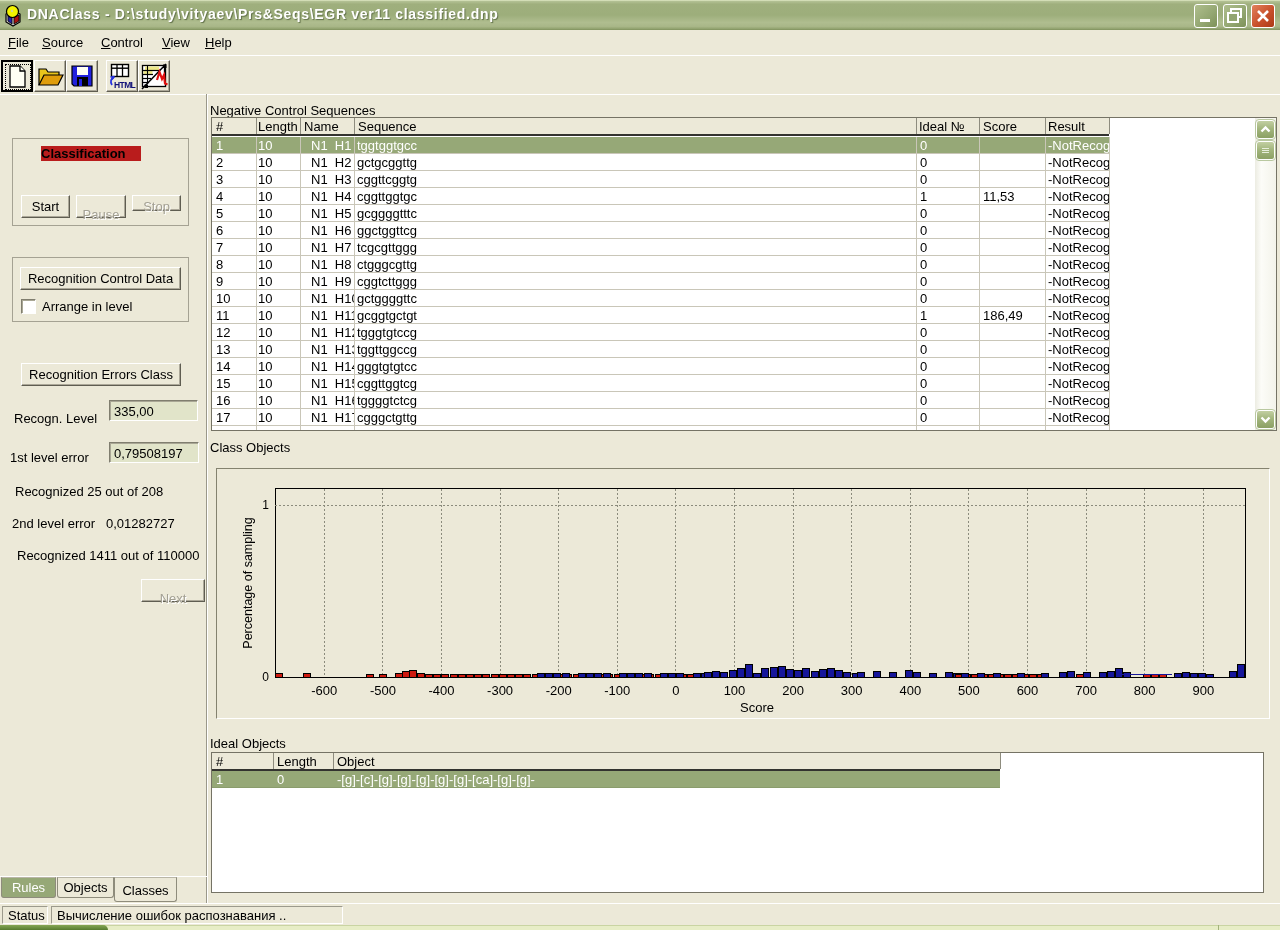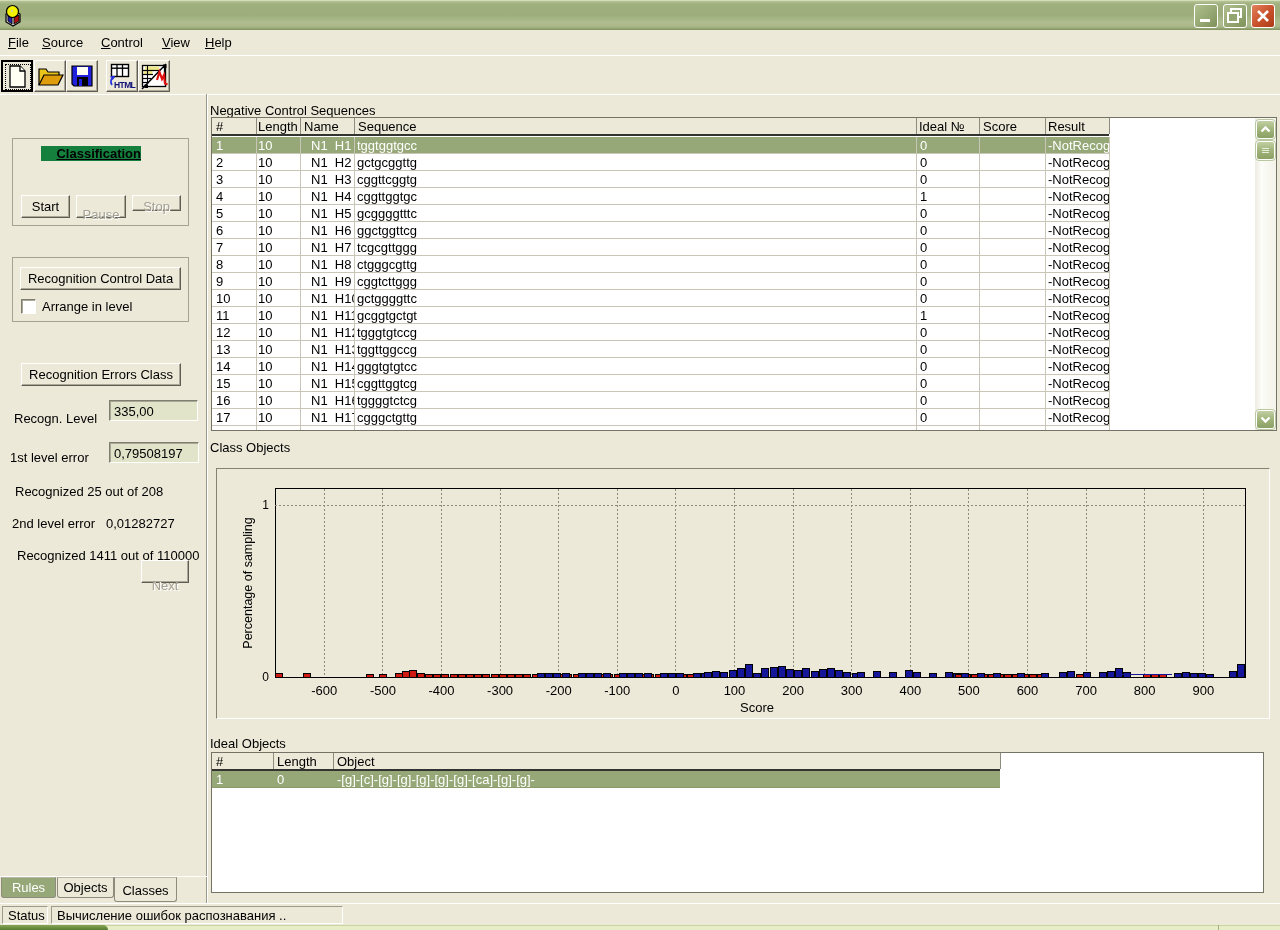--- a/index.html
+++ b/index.html
@@ -56,20 +56,21 @@
 <div id="app">
 
   <div class="abs" id="titlebar"></div>
   <svg class="abs" style="left:3px;top:4px" width="22" height="23" viewBox="0 0 22 23">
     <polygon points="3,10 10,6 17,10 17,18 10,22 3,18" fill="#C8C8C8" stroke="#000" stroke-width="1.2"></polygon>
     <polygon points="5,11 9,13 9,20 5,17" fill="#2222AA" stroke="#000" stroke-width="0.8"></polygon>
     <polygon points="11,13 16,11 16,17 11,20" fill="#AA1111" stroke="#000" stroke-width="0.8"></polygon>
     <circle cx="9.5" cy="7.5" r="6" fill="#F3F300" stroke="#000" stroke-width="1.2"></circle>
     <circle cx="9" cy="7" r="1.2" fill="#D8D890"></circle>
   </svg>
+  <div class="abs" id="apptitle">DNAClass - D:\study\vityaev\Prs&amp;Seqs\EGR ver11 classified.dnp</div>
   <div class="abs winbtn" id="btnmin"></div>
   <svg class="abs" style="left:1194px;top:4px" width="24" height="24">
       <rect x="6" y="15" width="10" height="3" fill="#fff"></rect>
     </svg>
   <div class="abs winbtn" id="btnmax"></div>
   <svg class="abs" style="left:1223px;top:4px" width="24" height="24">
     <rect x="8" y="5" width="10" height="8" fill="none" stroke="#fff" stroke-width="2"></rect>
     <rect x="5" y="9" width="10" height="9" fill="#93A671" stroke="#fff" stroke-width="2"></rect>
   </svg>
   <div class="abs winbtn" id="btnclose"></div>
@@ -128,42 +129,42 @@
     <rect x="6.5" y="24.5" width="3.5" height="3.5" fill="#000"></rect>
     <rect x="25" y="4.5" width="3.5" height="3.5" fill="#000"></rect>
     <path d="M26.5 8 v5" stroke="#000" stroke-width="1.3"></path>
     <path d="M19 20 l2.5 -8 l2.5 7 l2 -4 l1 8.5 l2.5 1" fill="none" stroke="#E01010" stroke-width="2.2"></path>
   </svg>
 
   <div class="abs" style="left:206px;top:94px;width:1px;height:810px;background:#9a9889"></div>
   <div class="abs" style="left:207px;top:94px;width:1px;height:810px;background:#fff"></div>
 
   <div class="abs gbox" style="left:12px;top:138px;width:177px;height:88px"></div>
-  <div class="lbl" style="left:41px;top:146px;width:100px;font-weight:bold;text-decoration:underline;background:#15803d;text-align:right">Classification</div>
+  <div class="lbl" style="left:41px;top:146px;width:100px;font-weight:bold;background:#b91c1c;text-align:left">Classification</div>
   <div class="abs btn" style="left:21px;top:195px;width:49px;height:23px;padding-top:3px">Start</div>
   <div class="abs btn dis" style="left:76px;top:195px;width:50px;height:23px;padding-top:11px">Pause</div>
   <div class="abs btn dis" style="left:132px;top:195px;width:49px;height:16px;padding-top:3px">Stop</div>
 
   <div class="abs gbox" style="left:12px;top:257px;width:177px;height:65px"></div>
   <div class="abs btn" style="left:20px;top:267px;width:161px;height:23px;padding-top:3px">Recognition Control Data</div>
   <div class="abs" style="left:21px;top:299px;width:13px;height:13px;background:#fff;border:1px solid;border-color:#807E6F #fff #fff #807E6F;box-shadow:inset 1px 1px 0 #A9A795"></div>
   <div class="lbl" style="left:42px;top:299px">Arrange in level</div>
 
   <div class="abs btn" style="left:21px;top:363px;width:160px;height:23px;padding-top:3px">Recognition Errors Class</div>
 
   <div class="lbl" style="left:14px;top:411px">Recogn. Level</div>
   <div class="abs field" style="left:109px;top:400px;width:89px;height:21px">335,00</div>
 
   <div class="lbl" style="left:10px;top:450px">1st level error</div>
   <div class="abs field" style="left:109px;top:442px;width:90px;height:21px">0,79508197</div>
 
   <div class="lbl" style="left:15px;top:484px">Recognized 25 out of 208</div>
   <div class="lbl" style="left:12px;top:516px">2nd level error&nbsp;&nbsp;&nbsp;0,01282727</div>
   <div class="lbl" style="left:17px;top:548px">Recognized 1411 out of 110000</div>
-  <div class="abs btn dis" style="left:141px;top:560px;width:48px;height:23px;padding-top:17px">Next</div>
+  <div class="abs btn dis" style="left:141px;top:579px;width:64px;height:23px;padding-top:11px">Next</div>
 
   <div class="lbl" style="left:210px;top:103px">Negative Control Sequences</div>
   <div class="abs" id="negwrap">
     <div style="position:absolute;left:0;top:19px;width:897px;height:16px;background:#96A877"></div>
     <div style="position:absolute;left:0;top:19px;width:897px;height:293px;background:repeating-linear-gradient(to bottom,transparent 0,transparent 16px,#C9C6B8 16px,#C9C6B8 17px)"></div>
     <div class="vline" style="left:44px;top:19px;height:293px"></div>
     <div class="vline" style="left:88px;top:19px;height:293px"></div>
     <div class="vline" style="left:142px;top:19px;height:293px"></div>
     <div class="vline" style="left:704px;top:19px;height:293px"></div>
     <div class="vline" style="left:767px;top:19px;height:293px"></div>
@@ -182,20 +183,21 @@
     <div class="col" style="left:92px;top:1px;line-height:16px">Name</div>
     <div class="col" style="left:146px;top:1px;line-height:16px">Sequence</div>
     <div class="col" style="left:707px;top:1px;line-height:16px">Ideal №</div>
     <div class="col" style="left:771px;top:1px;line-height:16px">Score</div>
     <div class="col" style="left:836px;top:1px;line-height:16px">Result</div>
     <div class="col" style="left:4px;top:19px;width:38px"><span class="w">1</span><br>2<br>3<br>4<br>5<br>6<br>7<br>8<br>9<br>10<br>11<br>12<br>13<br>14<br>15<br>16<br>17<br>18</div>
     <div class="col" style="left:46px;top:19px;width:40px"><span class="w">10</span><br>10<br>10<br>10<br>10<br>10<br>10<br>10<br>10<br>10<br>10<br>10<br>10<br>10<br>10<br>10<br>10<br>10</div>
     <div class="col" style="left:99px;top:19px;width:43px"><span class="w">N1&nbsp;&nbsp;H1</span><br>N1&nbsp;&nbsp;H2<br>N1&nbsp;&nbsp;H3<br>N1&nbsp;&nbsp;H4<br>N1&nbsp;&nbsp;H5<br>N1&nbsp;&nbsp;H6<br>N1&nbsp;&nbsp;H7<br>N1&nbsp;&nbsp;H8<br>N1&nbsp;&nbsp;H9<br>N1&nbsp;&nbsp;H10<br>N1&nbsp;&nbsp;H11<br>N1&nbsp;&nbsp;H12<br>N1&nbsp;&nbsp;H13<br>N1&nbsp;&nbsp;H14<br>N1&nbsp;&nbsp;H15<br>N1&nbsp;&nbsp;H16<br>N1&nbsp;&nbsp;H17<br>N1&nbsp;&nbsp;H18</div>
     <div class="col" style="left:145px;top:19px;width:550px"><span class="w">tggtggtgcc</span><br>gctgcggttg<br>cggttcggtg<br>cggttggtgc<br>gcggggtttc<br>ggctggttcg<br>tcgcgttggg<br>ctgggcgttg<br>cggtcttggg<br>gctggggttc<br>gcggtgctgt<br>tgggtgtccg<br>tggttggccg<br>gggtgtgtcc<br>cggttggtcg<br>tggggtctcg<br>cgggctgttg<br>tggtgttcgg</div>
     <div class="col" style="left:708px;top:19px;width:50px"><span class="w">0</span><br>0<br>0<br>1<br>0<br>0<br>0<br>0<br>0<br>0<br>1<br>0<br>0<br>0<br>0<br>0<br>0<br>0</div>
+    <div class="col" style="left:771px;top:19px;width:60px"><br><br><br>11,53<br><br><br><br><br><br><br>186,49<br><br><br><br><br><br><br></div>
     <div class="col" style="left:836px;top:19px;width:61px"><span class="w">-NotRecognized</span><br>-NotRecognized<br>-NotRecognized<br>-NotRecognized<br>-NotRecognized<br>-NotRecognized<br>-NotRecognized<br>-NotRecognized<br>-NotRecognized<br>-NotRecognized<br>-NotRecognized<br>-NotRecognized<br>-NotRecognized<br>-NotRecognized<br>-NotRecognized<br>-NotRecognized<br>-NotRecognized<br>-NotRecognized</div>
   </div>
   <div class="abs" id="vsb"></div>
   <div class="abs sbtn" style="top:120px;height:19px;left:1256px"></div>
   <svg class="abs" style="left:1256px;top:120px" width="19" height="19">
       <path d="M5.5 11.5 L9.5 7.5 L13.5 11.5" fill="none" stroke="#fff" stroke-width="2.4"></path>
     </svg>
   <div class="abs sbtn" style="top:141px;height:19px;left:1256px"></div>
   <svg class="abs" style="left:1256px;top:141px" width="19" height="19">
       <path d="M6 7.5 h7 M6 9.5 h7 M6 11.5 h7" stroke="#E8EEDC" stroke-width="1"></path>

